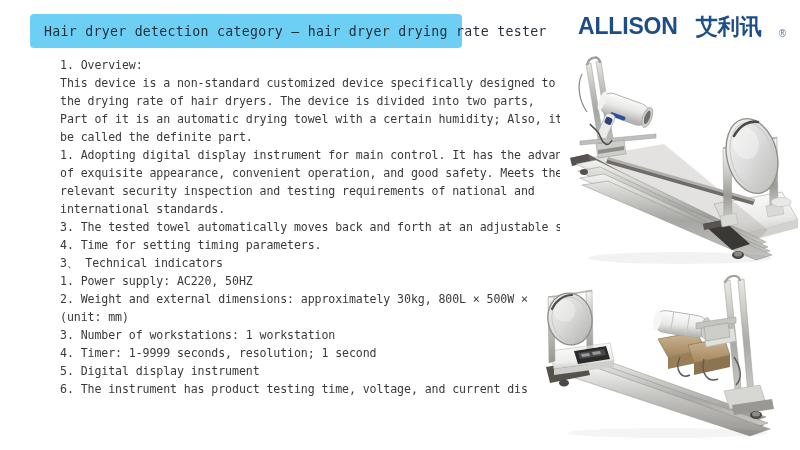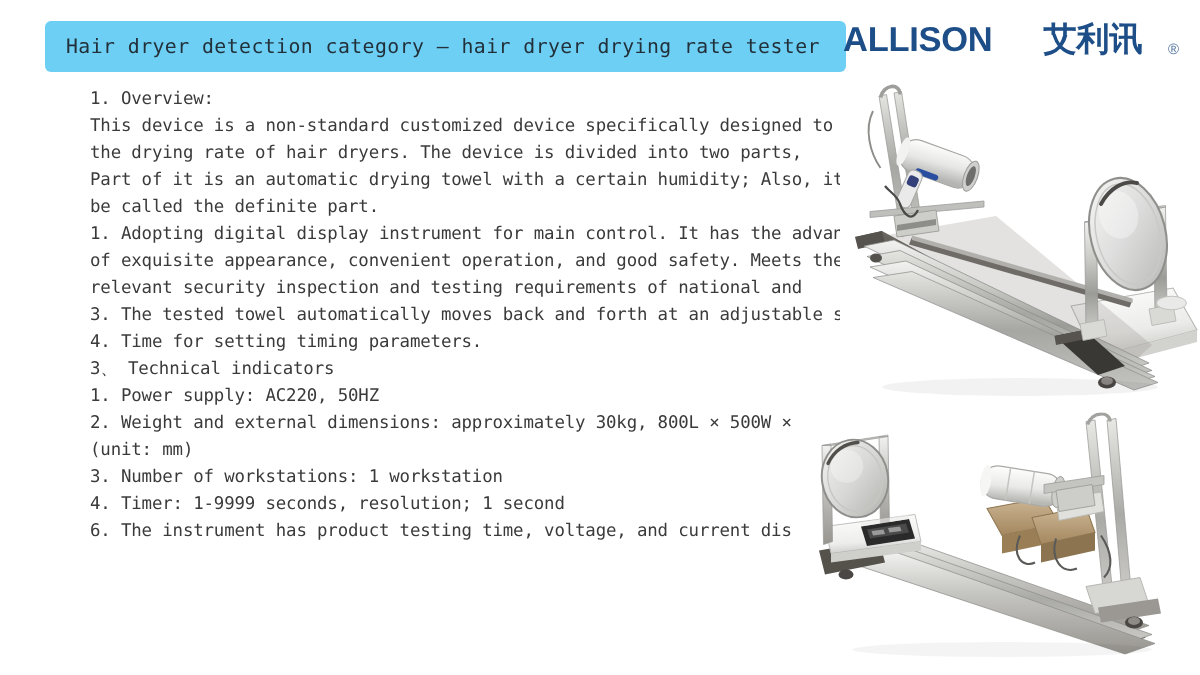--- a/index.html
+++ b/index.html
@@ -20,21 +20,21 @@
   #header {
     position: absolute;
     left: 0; top: 0;
     width: 800px;
     height: 52px;
   }
   #title-banner {
     position: absolute;
     left: 30px;
     top: 14px;
-    width: 534px;
+    width: 432px;
     height: 34px;
     background: #6ecff5;
     border-radius: 4px;
     box-sizing: border-box;
     display: flex;
     align-items: center;
     padding-left: 14px;
   }
   #title-banner-text {
     font-family: "DejaVu Sans Mono", "Liberation Mono", monospace;
@@ -61,21 +61,21 @@
     line-height: 25px;
     color: #1d4e87;
     letter-spacing: -0.2px;
   }
   #logo-cn {
     font-family: "DejaVu Sans", "Liberation Sans", sans-serif;
     font-weight: bold;
     font-size: 22px;
     line-height: 25px;
     color: #1d4e87;
-    margin-left: 18px;
+    margin-left: 2px;
     letter-spacing: 0px;
   }
   #logo-reg {
     font-family: "Liberation Sans", "DejaVu Sans", sans-serif;
     font-size: 10px;
     line-height: 10px;
     color: #51749e;
     margin-left: 1px;
     margin-top: 1px;
   }
@@ -133,28 +133,30 @@
 
 <div id="body-text">
   <div class="line">1. Overview:</div>
   <div class="line">This device is a non-standard customized device specifically designed to test</div>
   <div class="line">the drying rate of hair dryers. The device is divided into two parts,</div>
   <div class="line">Part of it is an automatic drying towel with a certain humidity; Also, it must</div>
   <div class="line">be called the definite part.</div>
   <div class="line">1. Adopting digital display instrument for main control. It has the advantages</div>
   <div class="line">of exquisite appearance, convenient operation, and good safety. Meets the</div>
   <div class="line">relevant security inspection and testing requirements of national and</div>
+  <div class="line">international standards.</div>
   <div class="line">3. The tested towel automatically moves back and forth at an adjustable speed.</div>
   <div class="line">4. Time for setting timing parameters.</div>
   <div class="line">3、 Technical indicators</div>
   <div class="line">1. Power supply: AC220, 50HZ</div>
   <div class="line">2. Weight and external dimensions: approximately 30kg, 800L × 500W × 650H</div>
   <div class="line">(unit: mm)</div>
   <div class="line">3. Number of workstations: 1 workstation</div>
   <div class="line">4. Timer: 1-9999 seconds, resolution; 1 second</div>
+  <div class="line">5. Digital display instrument</div>
   <div class="line">6. The instrument has product testing time, voltage, and current display;</div>
 </div>
 
 <div id="photo-top" class="photo">
 <svg width="240" height="225" viewBox="0 0 240 225" xmlns="http://www.w3.org/2000/svg">
   <defs>
     <linearGradient id="alu1" x1="0" y1="0" x2="0" y2="1">
       <stop offset="0%" stop-color="#f2f2f0"></stop>
       <stop offset="35%" stop-color="#c9c9c6"></stop>
       <stop offset="65%" stop-color="#9b9b98"></stop>

